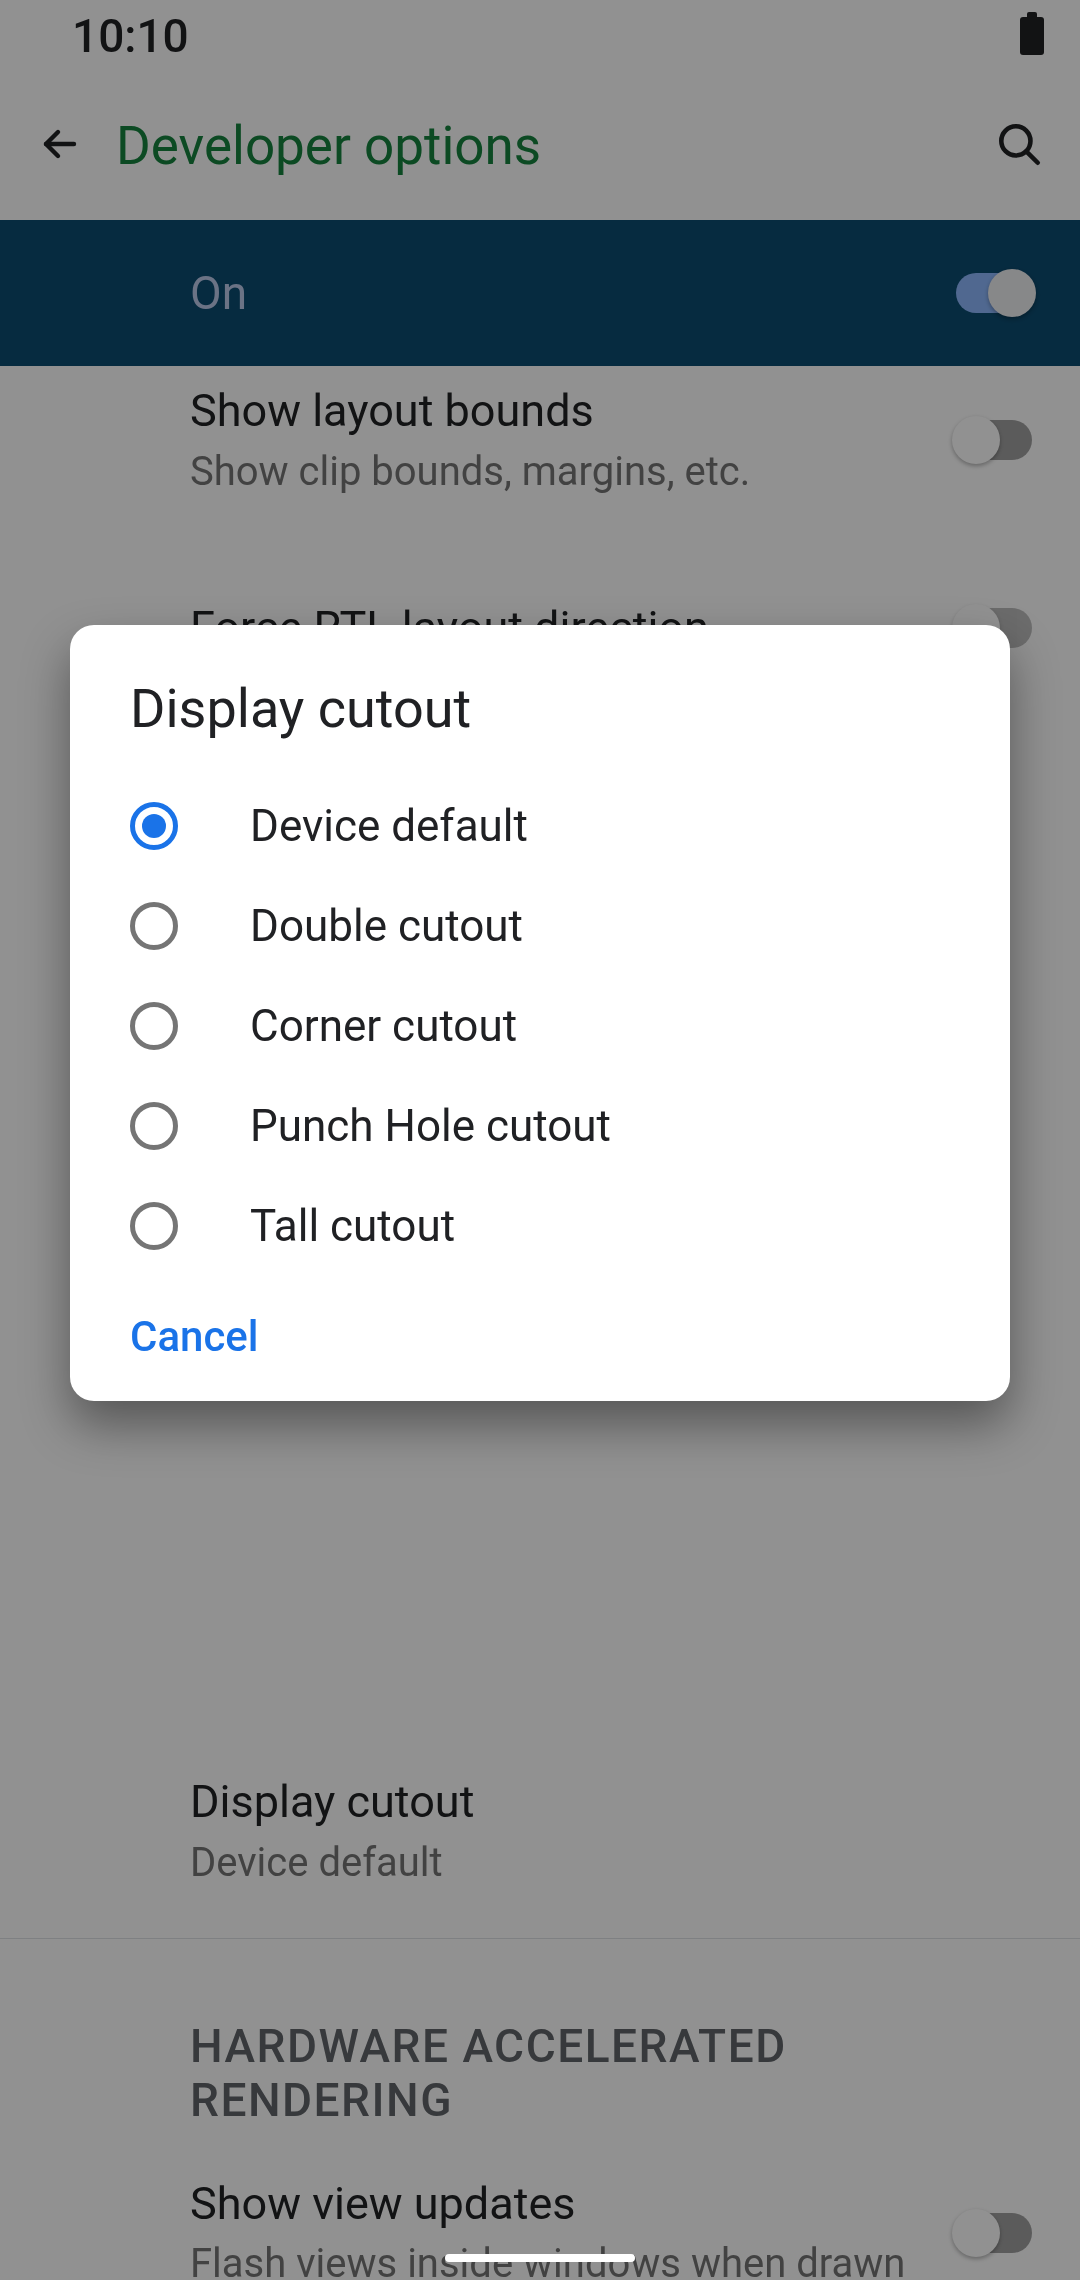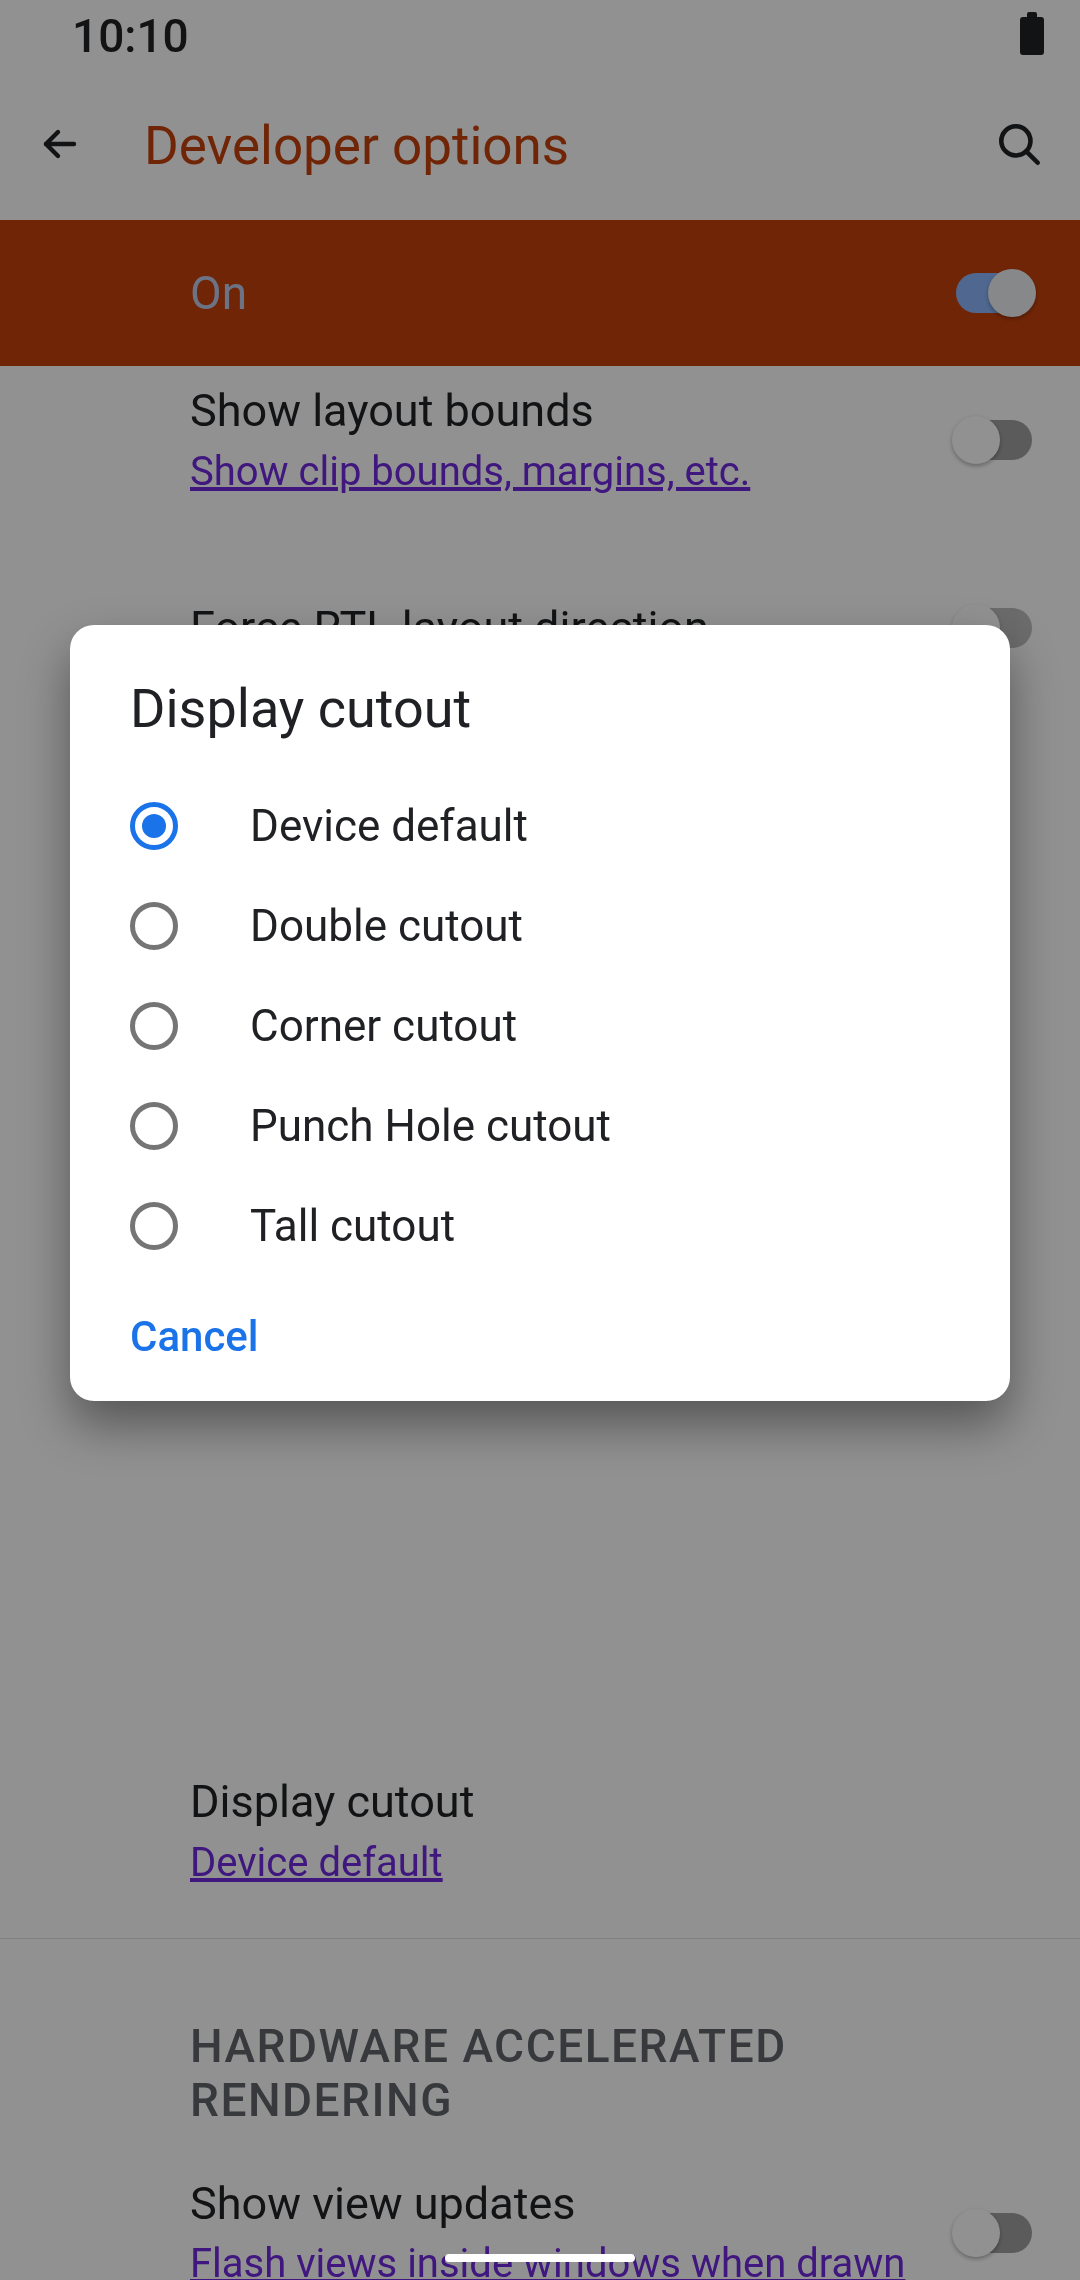--- a/index.html
+++ b/index.html
@@ -62,33 +62,33 @@
       padding: 0 36px;
       background: #fafafa;
     }
     .back-icon svg {
       width: 48px;
       height: 48px;
     }
     .app-title {
       font-size: 53px;
       font-weight: 400;
-      color: #c2410c;
-      margin-left: 60px;
+      color: #15803d;
+      margin-left: 32px;
       flex: 1;
     }
     .search-icon svg {
       width: 50px;
       height: 50px;
     }
     
     
     .master-toggle {
       height: 146px;
-      background: #c2410c;
+      background: #0c4a6e;
       display: flex;
       align-items: center;
       padding: 0 48px 0 190px;
       justify-content: space-between;
     }
     .master-toggle-label {
       font-size: 46px;
       color: #b8c7e6;
     }
     
@@ -109,24 +109,23 @@
     .setting-text {
       flex: 1;
     }
     .setting-title {
       font-size: 45px;
       color: #202124;
       line-height: 1.3;
     }
     .setting-subtitle {
       font-size: 40px;
-      color: #6d28d9;
+      color: #737373;
       line-height: 1.35;
       margin-top: 4px;
-      text-decoration: underline;
     }
     .section-header {
       padding: 60px 48px 20px 190px;
       font-size: 46px;
       font-weight: 500;
       color: #5f6368;
       letter-spacing: 1.5px;
     }
     .divider {
       height: 1px;

